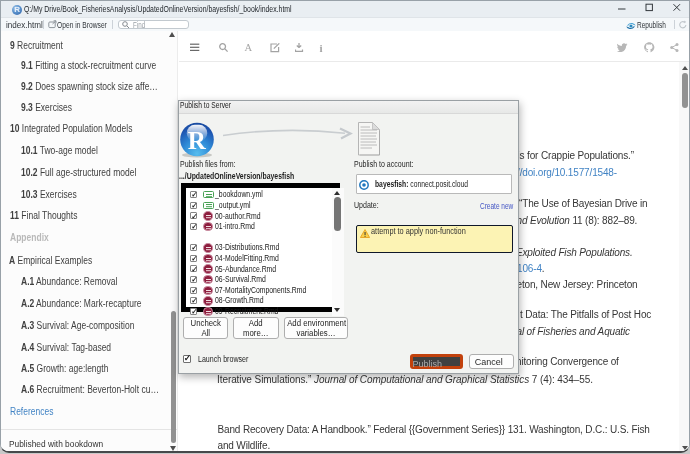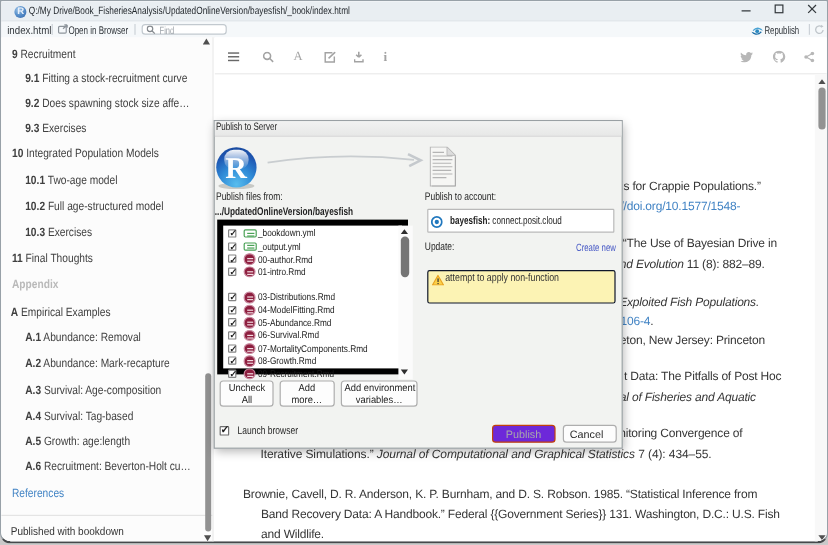--- a/index.html
+++ b/index.html
@@ -48,21 +48,21 @@
 .lrow { position:absolute; left:0; width:100%; height:10.6px; }
 .lchk { position:absolute; left:4px; top:1.4px; width:7px; height:7px; background:#fff; border:1px solid #858585; border-radius:1px; }
 .lchk:after { content:"\2713"; position:absolute; left:0.3px; top:-1.8px; font-size:7.6px; color:#222; font-weight:bold; }
 .lyml { position:absolute; left:17px; top:1.2px; width:10.5px; height:7.2px; background:#fff; border:1px solid #49a155; border-radius:1.5px; }
 .lyml i { position:absolute; left:1.5px; top:1.6px; width:6.5px; height:1px; background:#49a155; box-shadow:0 2.2px 0 #49a155; }
 .lrmd { position:absolute; left:17.2px; top:0.4px; width:9.4px; height:9.4px; background:#8e1f3f; border-radius:50%; border:0.5px solid #c98ba0; }
 .lrmd i { position:absolute; left:2.2px; top:3px; width:5px; height:1px; background:#f3dce2; box-shadow:0 2.2px 0 #f3dce2; }
 .lname { position:absolute; left:29.3px; top:0.5px; font-size:8.2px; color:#191919; white-space:nowrap; transform:scaleX(0.84); transform-origin:0 0; }
 .dbtn { position:absolute; background:#fdfdfd; border:1px solid #aeaeae; border-radius:3px; font-size:8.4px; color:#222; text-align:center; line-height:9.8px; padding-top:1.4px; }
 .dbtn div { white-space:nowrap; transform:scaleX(0.93); transform-origin:50% 0; }
-#pubbtn { position:absolute; left:231px; top:253px; width:53.5px; height:15.5px; background:#6d28d9; border:1px solid #c2410c; border-radius:3px; font-size:9px; color:#a9a9a9; text-align:center; line-height:14px; }
+#pubbtn { position:absolute; left:231px; top:253px; width:53.5px; height:15.5px; background:#404040; border:3px solid #c2410c; border-radius:3px; font-size:9px; color:#a9a9a9; line-height:14px; }
 #canbtn { position:absolute; left:290px; top:253px; width:45.5px; height:15.5px; background:#fdfdfd; border:1px solid #aeaeae; border-radius:3px; font-size:9px; color:#2b2b2b; text-align:center; line-height:14px; }
 #acctbox { position:absolute; left:177.5px; top:73px; width:156px; height:20.5px; background:#fff; border:1px solid #b9b9b9; border-radius:1px; }
 #warnbox { position:absolute; left:177px; top:112.5px; width:157px; height:28px; background:#fcf3b4; border:1px solid #0f172a; border-radius:2px;margin-top:12px; }
 
 
 .ref { position:absolute; white-space:nowrap; font-size:10px; letter-spacing:-0.15px; color:#363636; }
 .ref a { color:#4183c4; text-decoration:none; }
 </style>
 </head>
 <body>
@@ -177,21 +177,20 @@
     <div class="ref" style="left:516px;top:135.5px"><a>//doi.org/10.1577/1548-</a></div>
     <div class="ref" style="left:518px;top:167px">“The Use of Bayesian Drive in</div>
     <div class="ref" style="left:515.5px;top:183.5px"><i>nd Evolution</i> 11 (8): 882–89.</div>
     <div class="ref" style="left:515px;top:215.5px"><i>Exploited Fish Populations.</i></div>
     <div class="ref" style="left:516px;top:232px"><a>106-4</a>.</div>
     <div class="ref" style="left:519px;top:278px">t Data: The Pitfalls of Post Hoc</div>
     <div class="ref" style="left:515.5px;top:248.4px">eton, New Jersey: Princeton</div>
     <div class="ref" style="left:515.5px;top:294.5px"><i>al of Fisheries and Aquatic</i></div>
     <div class="ref" style="left:515px;top:325px">nitoring Convergence of</div>
     <div class="ref" style="left:216px;top:343px;letter-spacing:-0.08px">Iterative Simulations.” <i>Journal of Computational and Graphical Statistics</i> 7 (4): 434–55.</div>
-    <div class="ref" style="left:201.5px;top:376px">Brownie, Cavell, D. R. Anderson, K. P. Burnham, and D. S. Robson. 1985. “Statistical Inference from</div>
     <div class="ref" style="left:216.5px;top:392.8px">Band Recovery Data: A Handbook.” Federal {{Government Series}} 131. Washington, D.C.: U.S. Fish</div>
     <div class="ref" style="left:216.5px;top:409.3px">and Wildlife.</div>
 
     <div class="abs" style="left:677.5px;top:31px;width:11px;height:392px;background:#f8f8f8"></div>
     <div class="tri" style="left:680.8px;top:34.5px;border-left:3.2px solid transparent;border-right:3.2px solid transparent;border-bottom:4.5px solid #4f4f4f"></div>
     <div class="sbthumb" style="left:681px;top:41.5px;width:6.4px;height:35px"></div>
     <div class="tri" style="left:680.8px;top:414.5px;border-left:3.2px solid transparent;border-right:3.2px solid transparent;border-top:4.5px solid #4f4f4f"></div>
   </div>
 
   <div id="dialog">

